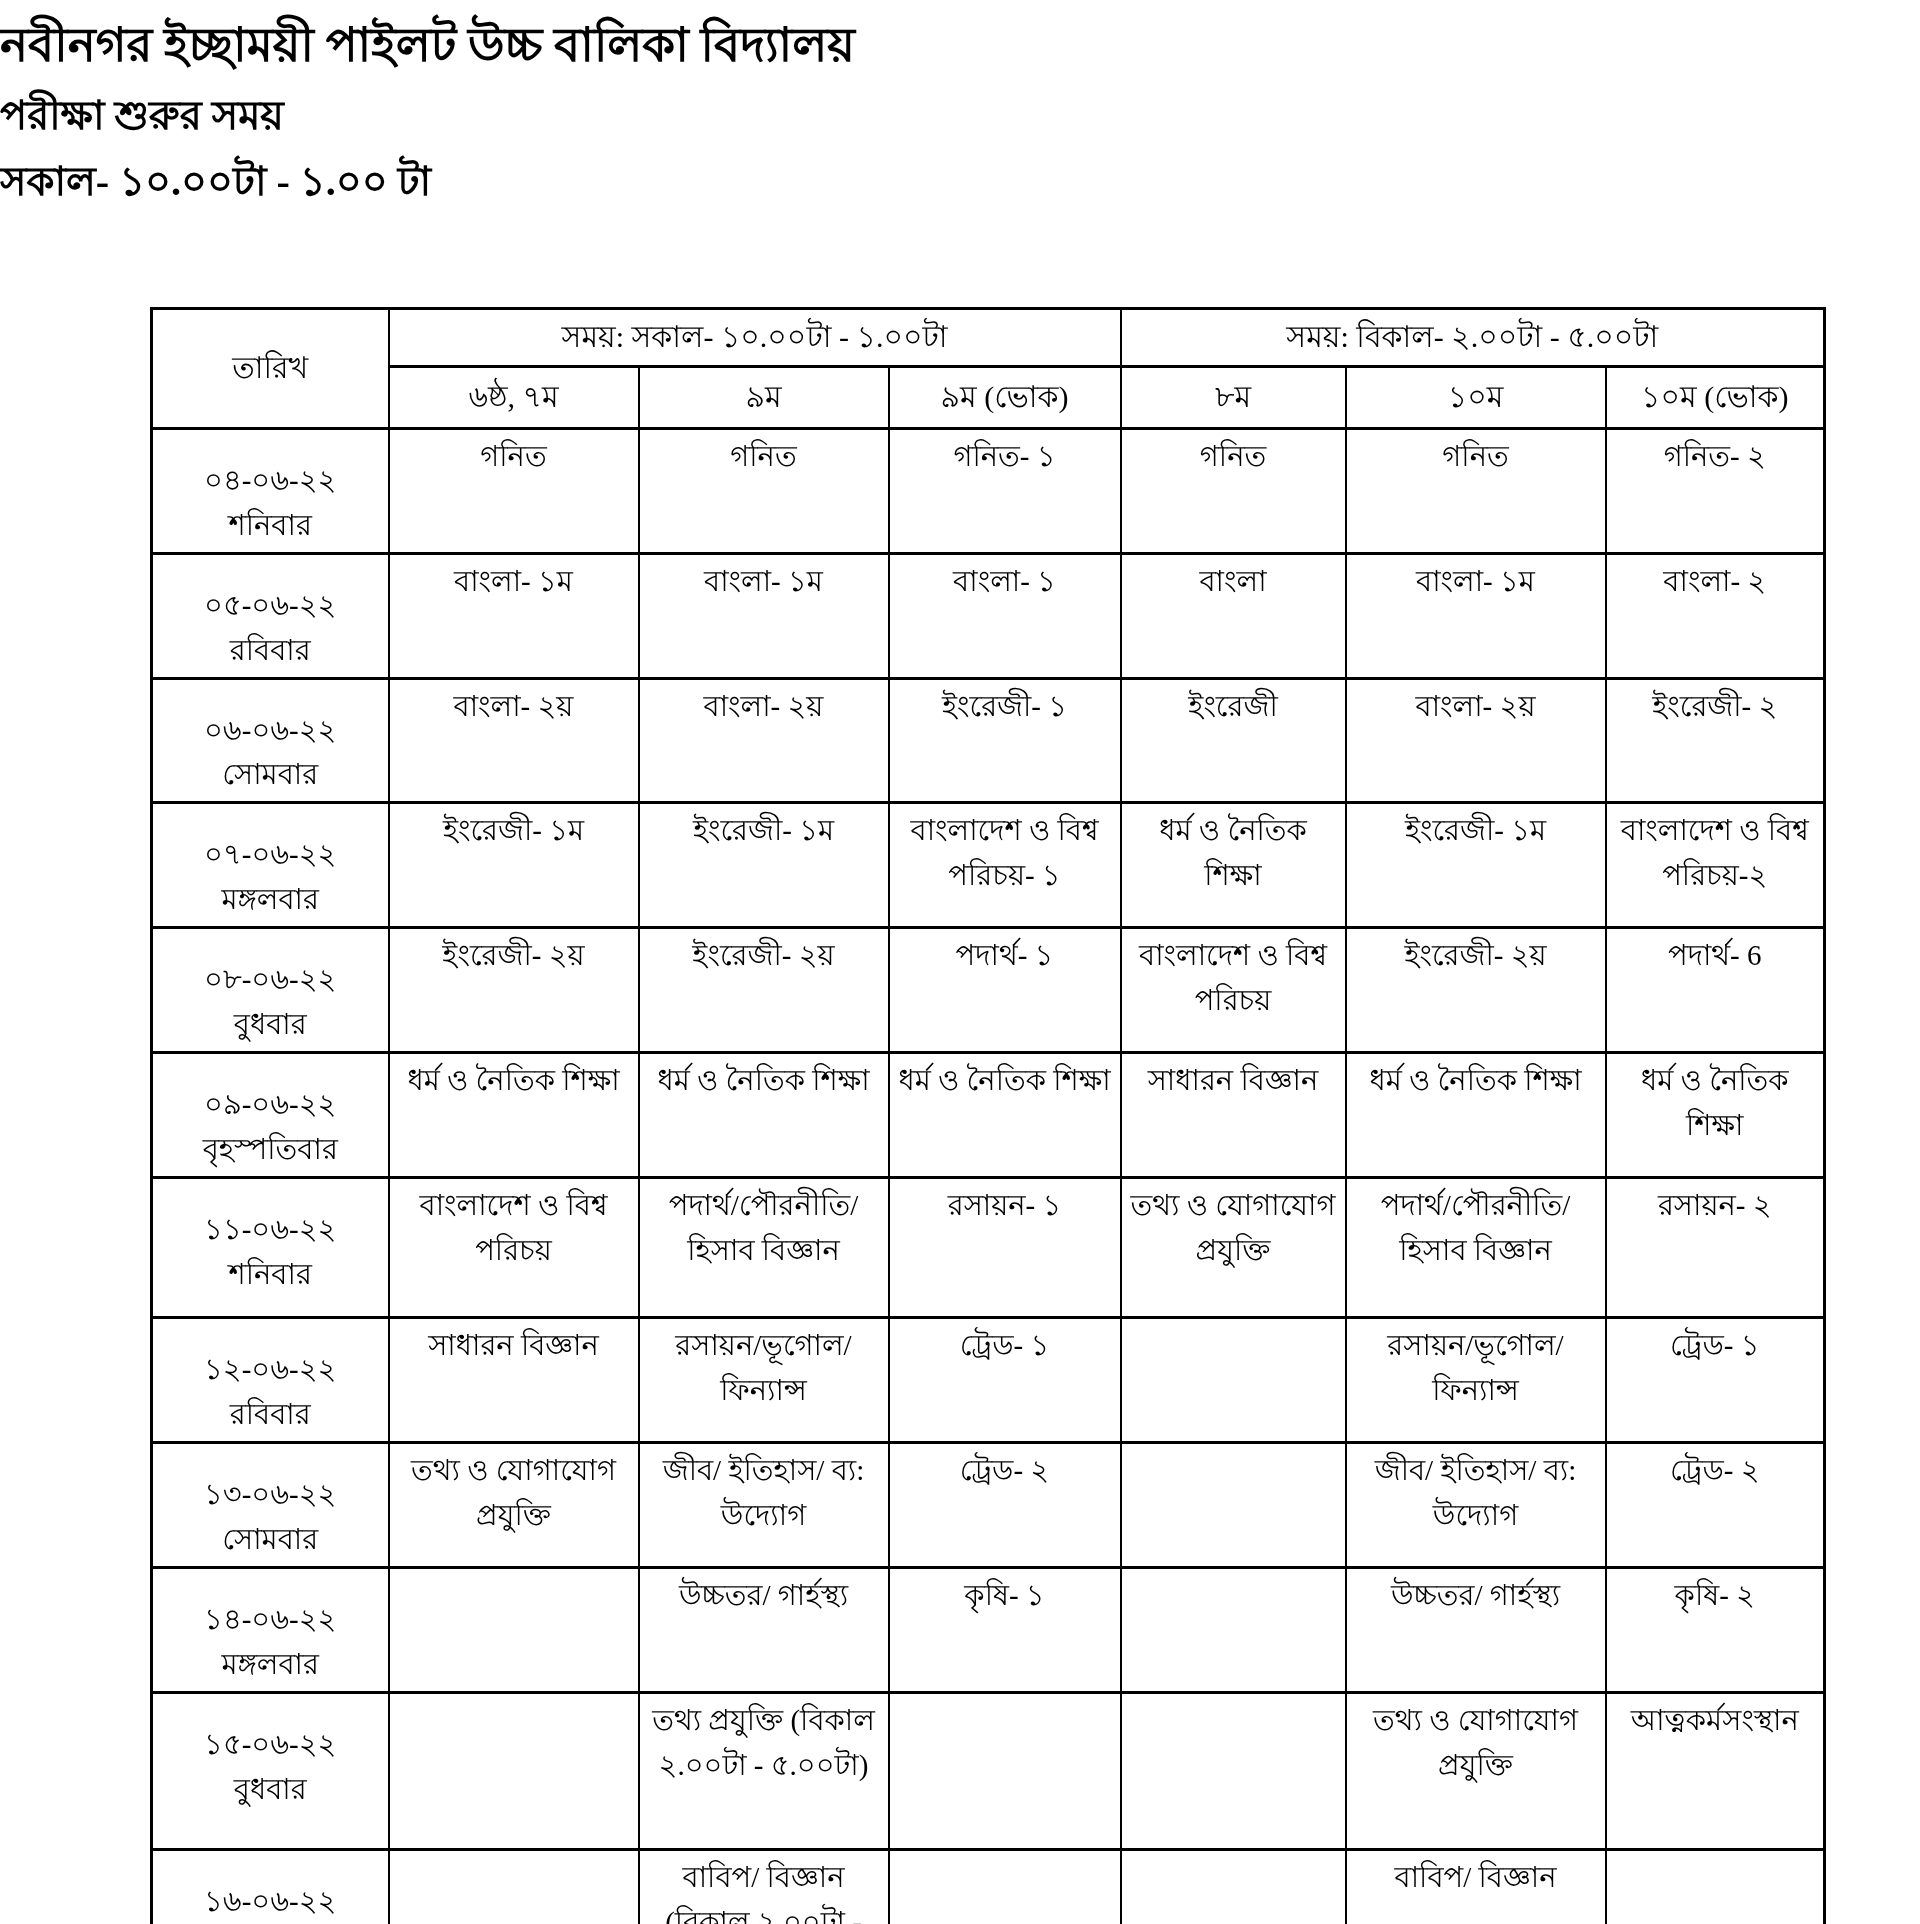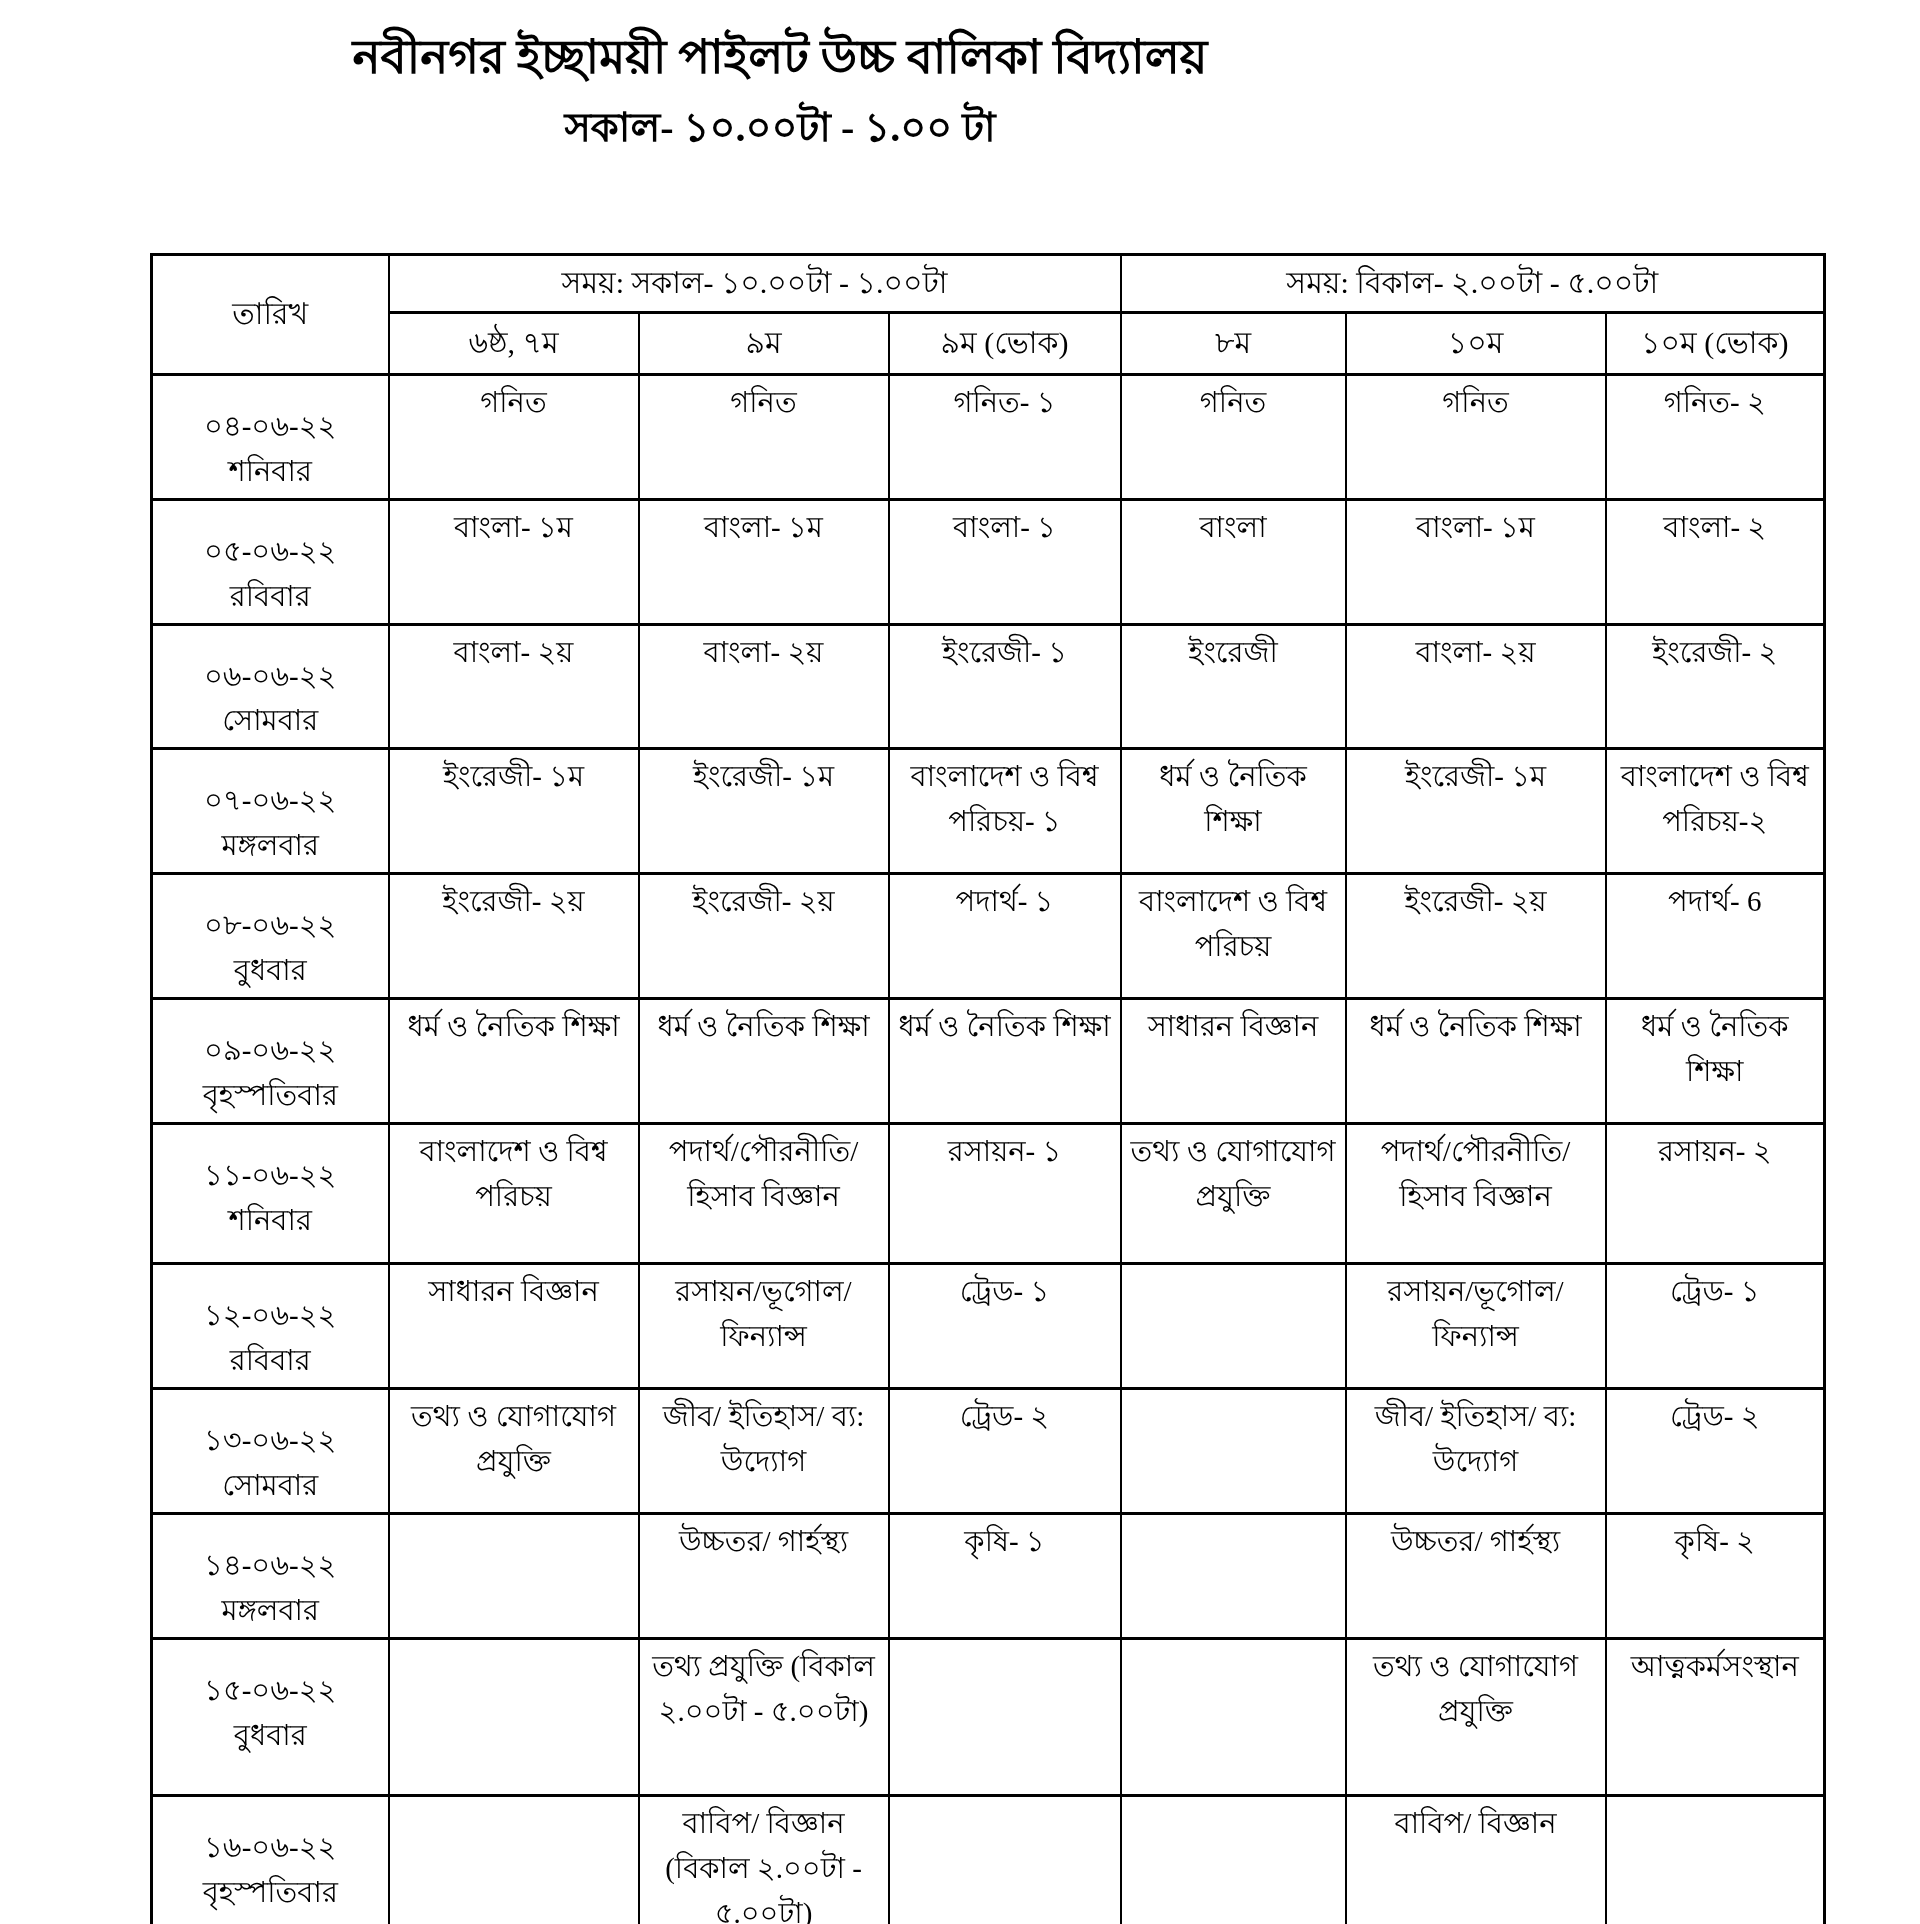--- a/index.html
+++ b/index.html
@@ -10,22 +10,21 @@
     font-family: "Liberation Serif", serif;
   }
   body {
     width: 1920px;
     height: 1924px;
     position: relative;
     overflow: hidden;
   }
   .title-block {
     width: 1560px;
-    padding-top: 28px;
-    text-align: center;
+    padding-top: 16px;
   }
   .title-line {
     font-weight: bold;
     line-height: 1.25;
   }
   .t1 { font-size: 47px; margin: 0 0 16px 0; }
   .t2 { font-size: 41px; margin: 0 0 16px 0; }
   .t3 { font-size: 40px; margin: 0 0 16px 0; }
   .t4 { font-size: 40px; margin: 0 0 16px 0; }
   .t5 { font-size: 40px; margin: 0; }
@@ -64,20 +63,21 @@
   tr.r-taller{ height: 157px; }
   tr.r-mid   { height: 122px; }
   .date-cell .d1 { display: block; margin-top: 24px; }
   .date-cell .d2 { display: block; }
 </style>
 </head>
 <body>
 
 <div class="title-block">
   <div class="title-line t1">নবীনগর ইচ্ছাময়ী পাইলট উচ্চ বালিকা বিদ্যালয়</div>
+  <div class="title-line t3">পরীক্ষা শুরুর সময়</div>
   <div class="title-line t4">সকাল- ১০.০০টা - ১.০০ টা</div>
 </div>
 
 <table class="schedule">
   <colgroup>
     <col style="width:237px">
     <col style="width:250px">
     <col style="width:250px">
     <col style="width:232px">
     <col style="width:225px">

